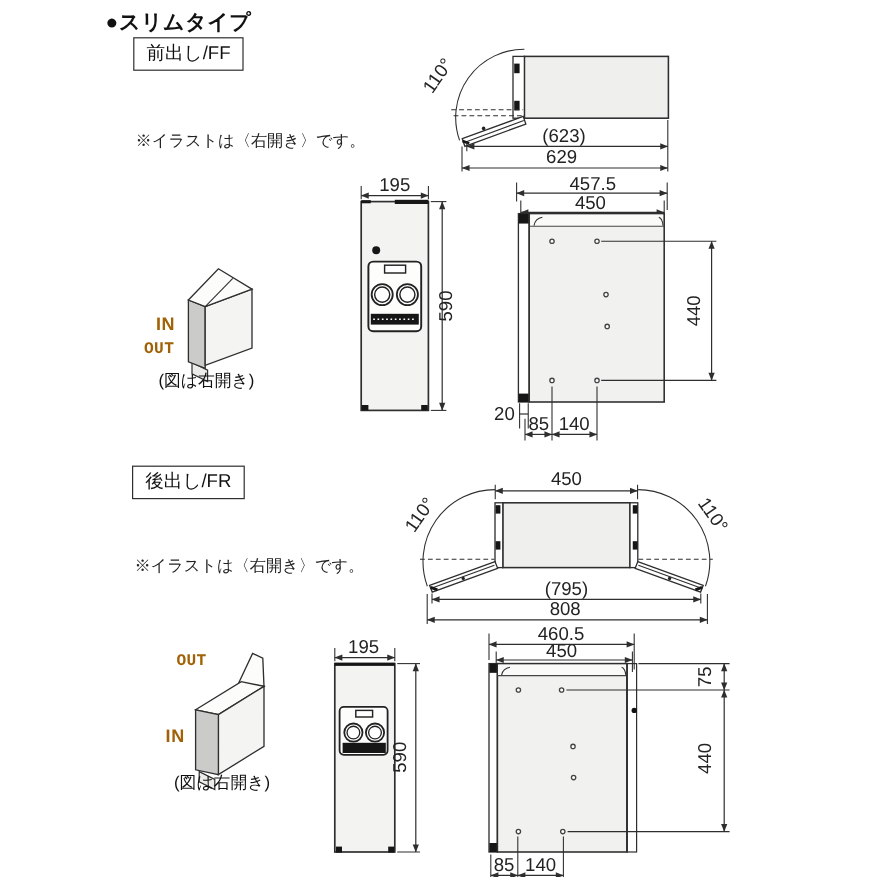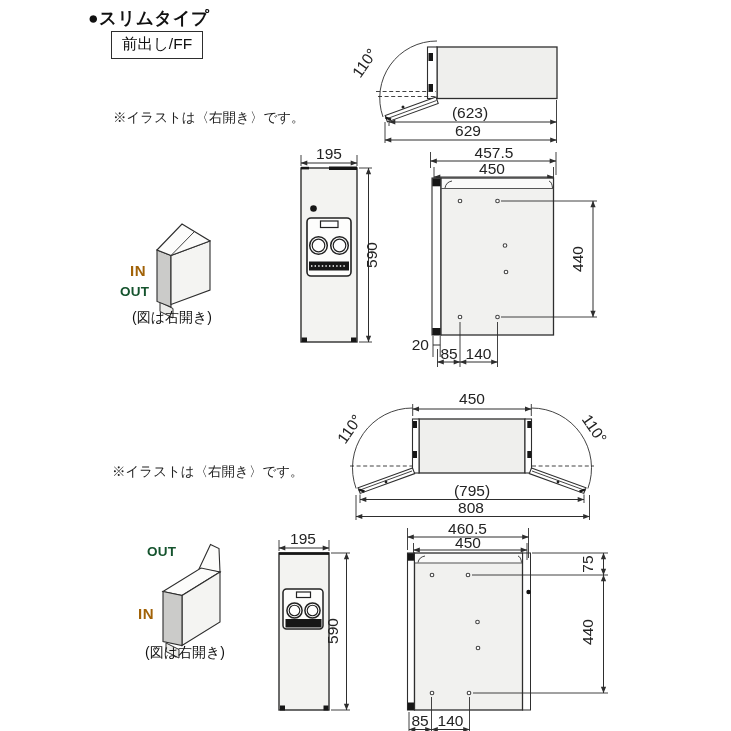--- a/index.html
+++ b/index.html
@@ -5,21 +5,21 @@
   html,body{margin:0;padding:0;background:#fff;}
   #stage{position:relative;width:731px;height:731px;background:#ffffff;overflow:hidden;
          font-family:"Liberation Sans",sans-serif;color:#1e1e1e;}
   #art{position:absolute;left:0;top:0;}
   .ov{position:absolute;white-space:nowrap;}
   .title{font-size:17.5px;font-weight:bold;letter-spacing:.5px;color:#111;}
   .secbox{border:1.4px solid #2e2e2e;padding:2px 10px 3px 10px;font-size:15.5px;color:#111;background:#fff;}
   .note{font-size:13.5px;color:#222;margin-top:46px;}
   .cap{font-size:14px;color:#111;text-align:center;}
   .inlbl{font-size:15px;font-weight:bold;color:#a16207;letter-spacing:.5px;}
-  .outlbl{font-size:13.5px;font-weight:bold;color:#14532d;letter-spacing:.3px;}
+  .outlbl{font-size:13.5px;font-weight:bold;color:#a16207;letter-spacing:.3px;font-family:Liberation Mono, monospace;}
   .lnt{stroke:#2e2e2e;fill:none;stroke-width:0.9;}
   .ext{stroke:#2e2e2e;stroke-width:0.9;}
   .dim{stroke:#2e2e2e;stroke-width:1;marker-start:url(#mS);marker-end:url(#mE);}
   .dimplain{stroke:#2e2e2e;stroke-width:1;}
   .dash{stroke:#2e2e2e;stroke-width:0.9;stroke-dasharray:4 2.6;fill:none;}
   .fillbody{fill:#efefed;stroke:#2e2e2e;stroke-width:1.3;}
   .fillbody2{fill:#f3f3f1;stroke:#2e2e2e;stroke-width:1.4;}
   .white{fill:#ffffff;stroke:#2e2e2e;stroke-width:1.1;}
   .dk{fill:#161616;}
   .dt{font-family:"Liberation Sans",sans-serif;font-size:15.5px;fill:#232323;text-anchor:middle;}
@@ -254,19 +254,22 @@
 
   <div class="ov secbox" style="left:111px;top:31px;">
     <span>前出し/FF</span>
   </div>
   <div class="ov note" style="left:113px;top:63px;">※イラストは〈右開き〉です。</div>
 
   <div class="ov inlbl" style="left:130px;top:262px;">IN</div>
   <div class="ov outlbl" style="left:120px;top:284px;">OUT</div>
   <div class="ov cap" style="left:132px;top:309px;">(図は右開き)</div>
 
+  <div class="ov secbox" style="left:110px;top:388px;">
+    <span>後出し/FR</span>
+  </div>
   <div class="ov note" style="left:112px;top:417px;">※イラストは〈右開き〉です。</div>
 
   <div class="ov outlbl" style="left:147px;top:544px;">OUT</div>
   <div class="ov inlbl" style="left:138px;top:605px;">IN</div>
   <div class="ov cap" style="left:145px;top:644px;">(図は右開き)</div>
 
 </div>
 
 </body></html>

